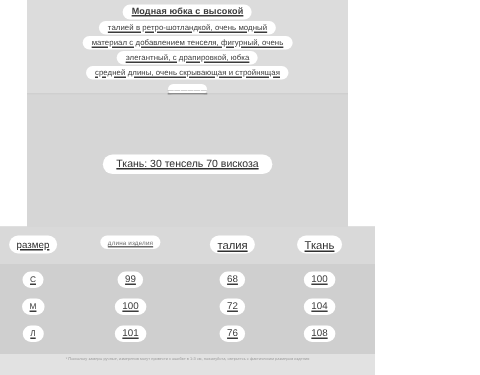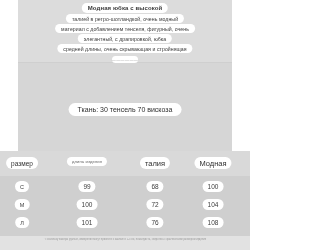--- a/index.html
+++ b/index.html
@@ -76,20 +76,21 @@
   .pill {
     position: absolute;
     background: #ffffff;
     border-radius: 999px;
     color: #3a3a3a;
     white-space: nowrap;
     display: flex;
     align-items: center;
     justify-content: center;
     box-sizing: border-box;
+    text-decoration: underline;
   }
 
   
   .desc {
     left: 50%;
     transform: translateX(-50%);
     height: 9px;
     padding: 0 6px;
     font-size: 5.2px;
     letter-spacing: 0.05px;
@@ -196,21 +197,21 @@
   <div class="pill desc-dash">——————</div>
 
   <div class="pill fabric">Ткань: 30 тенсель 70 вискоза</div>
 
   <div class="table-band"></div>
   <div class="table-head-band"></div>
 
   <div class="pill tcell head size-head c1 r-head">размер</div>
   <div class="pill tcell head small c2 r-head">длина изделия</div>
   <div class="pill tcell head c3 r-head">талия</div>
-  <div class="pill tcell head c4 r-head">Модная</div>
+  <div class="pill tcell head c4 r-head">Ткань</div>
 
   <div class="pill tcell size c1 r-1">C</div>
   <div class="pill tcell c2 r-1">99</div>
   <div class="pill tcell c3 r-1">68</div>
   <div class="pill tcell c4 r-1">100</div>
 
   <div class="pill tcell size c1 r-2">M</div>
   <div class="pill tcell c2 r-2">100</div>
   <div class="pill tcell c3 r-2">72</div>
   <div class="pill tcell c4 r-2">104</div>

